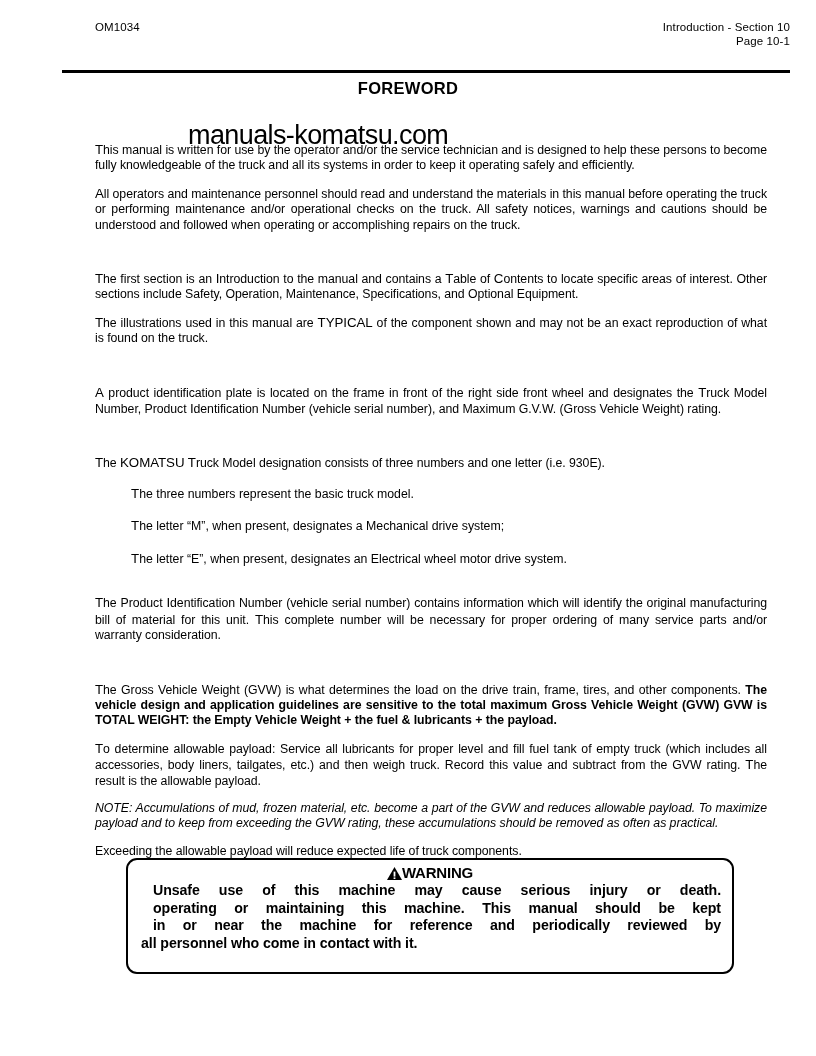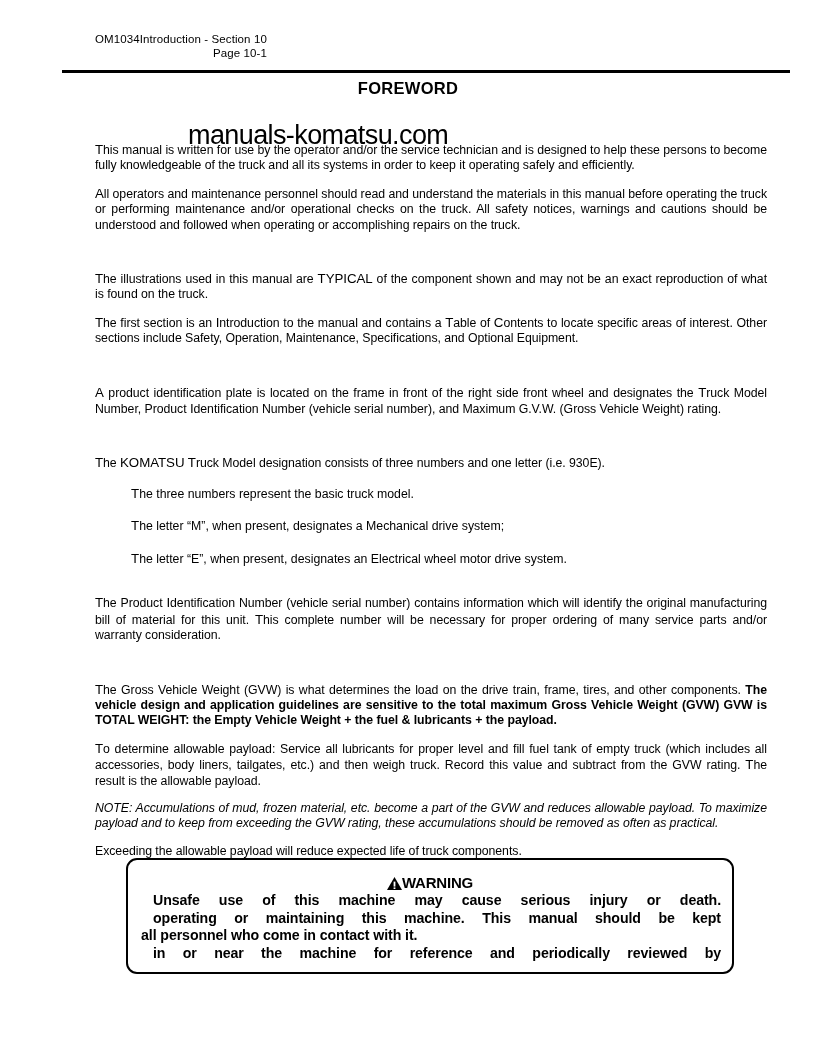--- a/index.html
+++ b/index.html
@@ -17,23 +17,24 @@
     width: 816px;
     height: 1056px;
     background: #ffffff;
     overflow: hidden;
   }
 
   
   .header {
     position: absolute;
     left: 62px;
-    top: 32px;
+    top: 20px;
     width: 728px;
     display: flex;
+    justify-content: space-between;
     align-items: flex-start;
   }
   .header-left {
     font-size: 11.5px;
     line-height: 14px;
     letter-spacing: 0.1px;
     padding-left: 33px;
   }
   .header-right {
     font-size: 11.5px;
@@ -115,21 +116,21 @@
     border: 2px solid #000000;
     border-radius: 11px;
     box-sizing: border-box;
     background: #ffffff;
   }
   .warning-head {
     text-align: center;
     font-size: 15px;
     font-weight: bold;
     letter-spacing: -0.2px;
-    margin-top: 14px;
+    margin-top: 4px;
     line-height: 17px;
     display: flex;
     justify-content: center;
     align-items: center;
   }
   .warn-tri {
     display: inline-block;
     width: 15px;
     height: 13px;
     position: relative;
@@ -169,23 +170,23 @@
   <div class="doc-title">FOREWORD</div>
 
   <div class="body-col">
 
     <p class="para"><span class="lc">T</span><span>his manual is written for use by the operator and/or the service technician and is designed to help these persons to become fully knowledgeable of the truck and all its systems in order to keep it operating safely and efficiently.</span></p>
 
     <p class="para"><span class="lc">A</span><span>ll operators and maintenance personnel should read and understand the materials in this manual before operating the truck or performing maintenance and/or operational checks on the truck. All safety notices, warnings and cautions should be understood and followed when operating or accomplishing repairs on the truck.</span></p>
 
     <div class="gap-lg"></div>
 
+    <p class="para"><span class="lc">T</span><span>he first section is an </span><span class="lc">I</span><span>ntroduction to the manual and contains a </span><span class="lc">T</span><span>able of </span><span class="lc">C</span><span>ontents to locate specific areas of interest. Other sections include Safety, Operation, Maintenance, Specifications, and Optional Equipment.</span></p>
+
     <p class="para"><span class="lc">T</span><span>he illustrations used in this manual are </span><span class="lc">TYPICAL</span><span> of the component shown and may not be an exact reproduction of what is found on the truck.</span></p>
-
-    <p class="para"><span class="lc">T</span><span>he first section is an </span><span class="lc">I</span><span>ntroduction to the manual and contains a </span><span class="lc">T</span><span>able of </span><span class="lc">C</span><span>ontents to locate specific areas of interest. Other sections include Safety, Operation, Maintenance, Specifications, and Optional Equipment.</span></p>
 
     <div class="gap-lg"></div>
 
     <p class="para"><span class="lc">A</span><span> product identification plate is located on the frame in front of the right side front wheel and designates the </span><span class="lc">T</span><span>ruck Model Number, Product </span><span class="lc">I</span><span>dentification Number (vehicle serial number), and Maximum G.V.W. (Gross Vehicle Weight) rating.</span></p>
 
     <div class="gap-lg"></div>
 
     <p class="para"><span class="lc">T</span><span>he </span><span class="lc">KOMATSU T</span><span>ruck Model designation consists of three numbers and one letter (i.e. 930E).</span></p>
 
     <p class="indent"><span class="lc">T</span><span>he three numbers represent the basic truck model.</span></p>
@@ -219,18 +220,18 @@
           <polygon points="7.5,0 15,13 0,13" fill="#000000"></polygon>
           <rect x="6.6" y="4.6" width="1.8" height="5" fill="#ffffff"></rect>
           <rect x="6.6" y="10.4" width="1.8" height="1.6" fill="#ffffff"></rect>
         </svg>
       </span>
       <span>WARNING</span>
     </div>
     <div class="warning-body">
       <span class="wl j">Unsafe use of this machine may cause serious injury or death.</span>
       <span class="wl j">operating or maintaining this machine. This manual should be kept</span>
+      <span class="wl j">in or near the machine for reference and periodically reviewed by</span>
       <span class="wl">all personnel who come in contact with it.</span>
-      <span class="wl j">in or near the machine for reference and periodically reviewed by</span>
     </div>
   </div>
 
 </div>
 
 </body></html>

